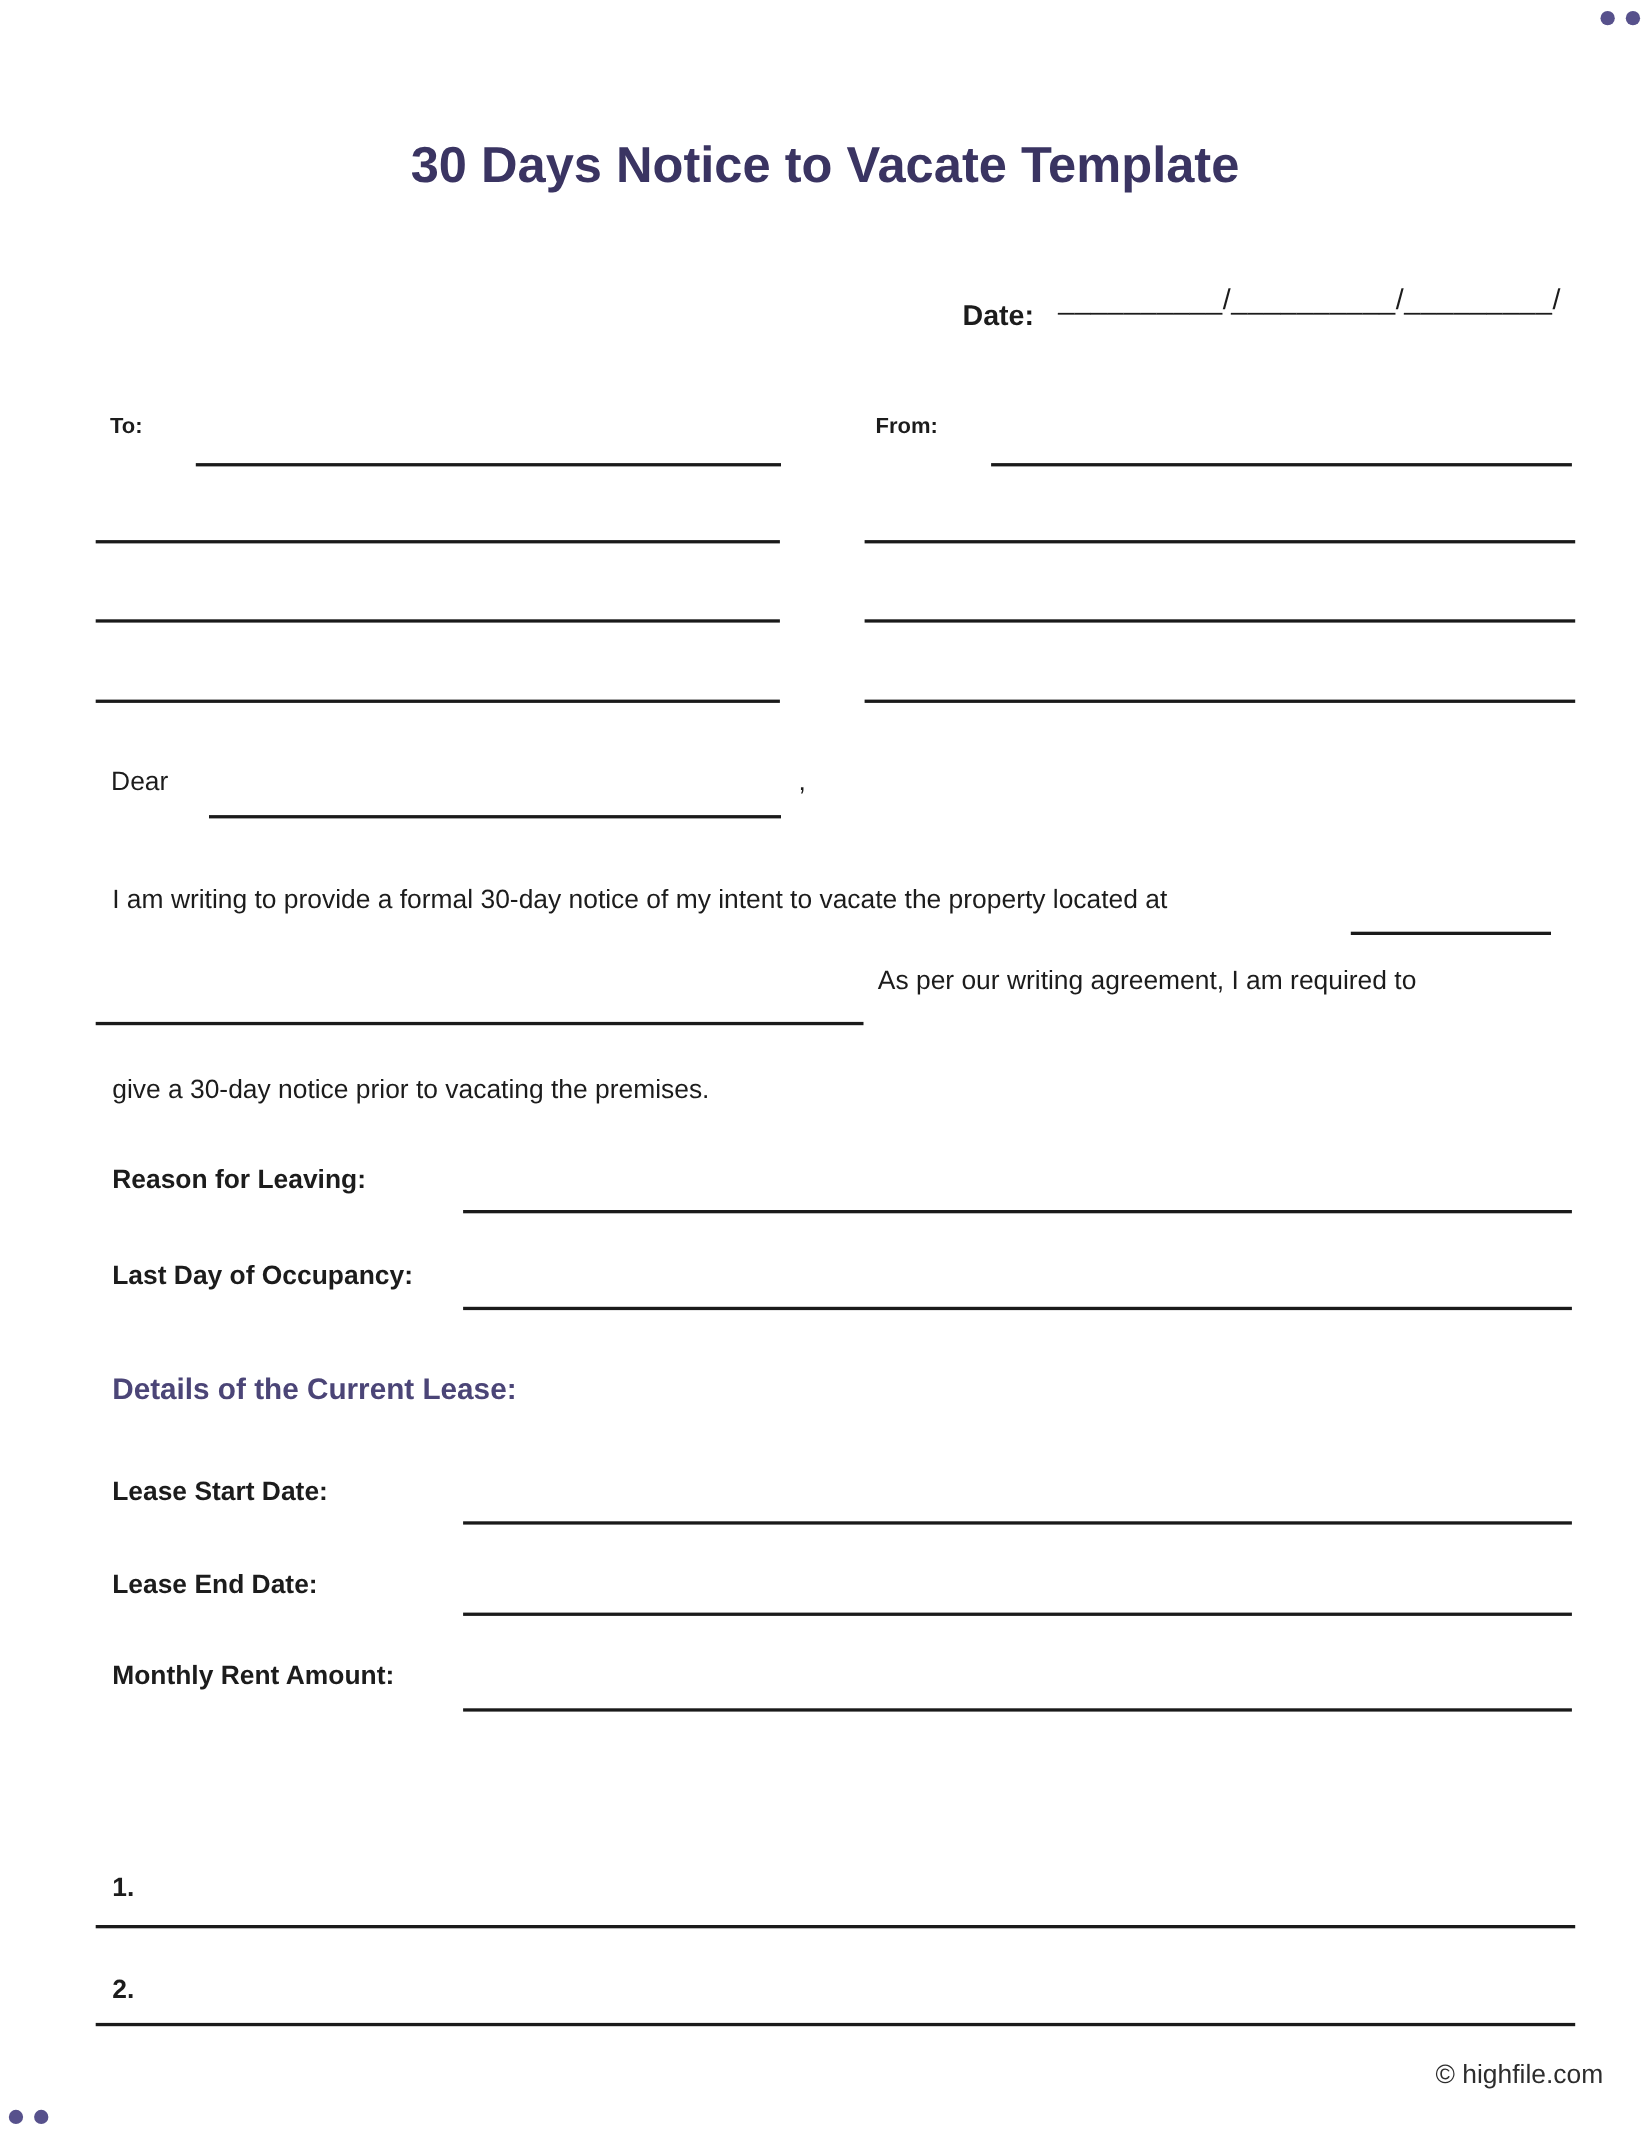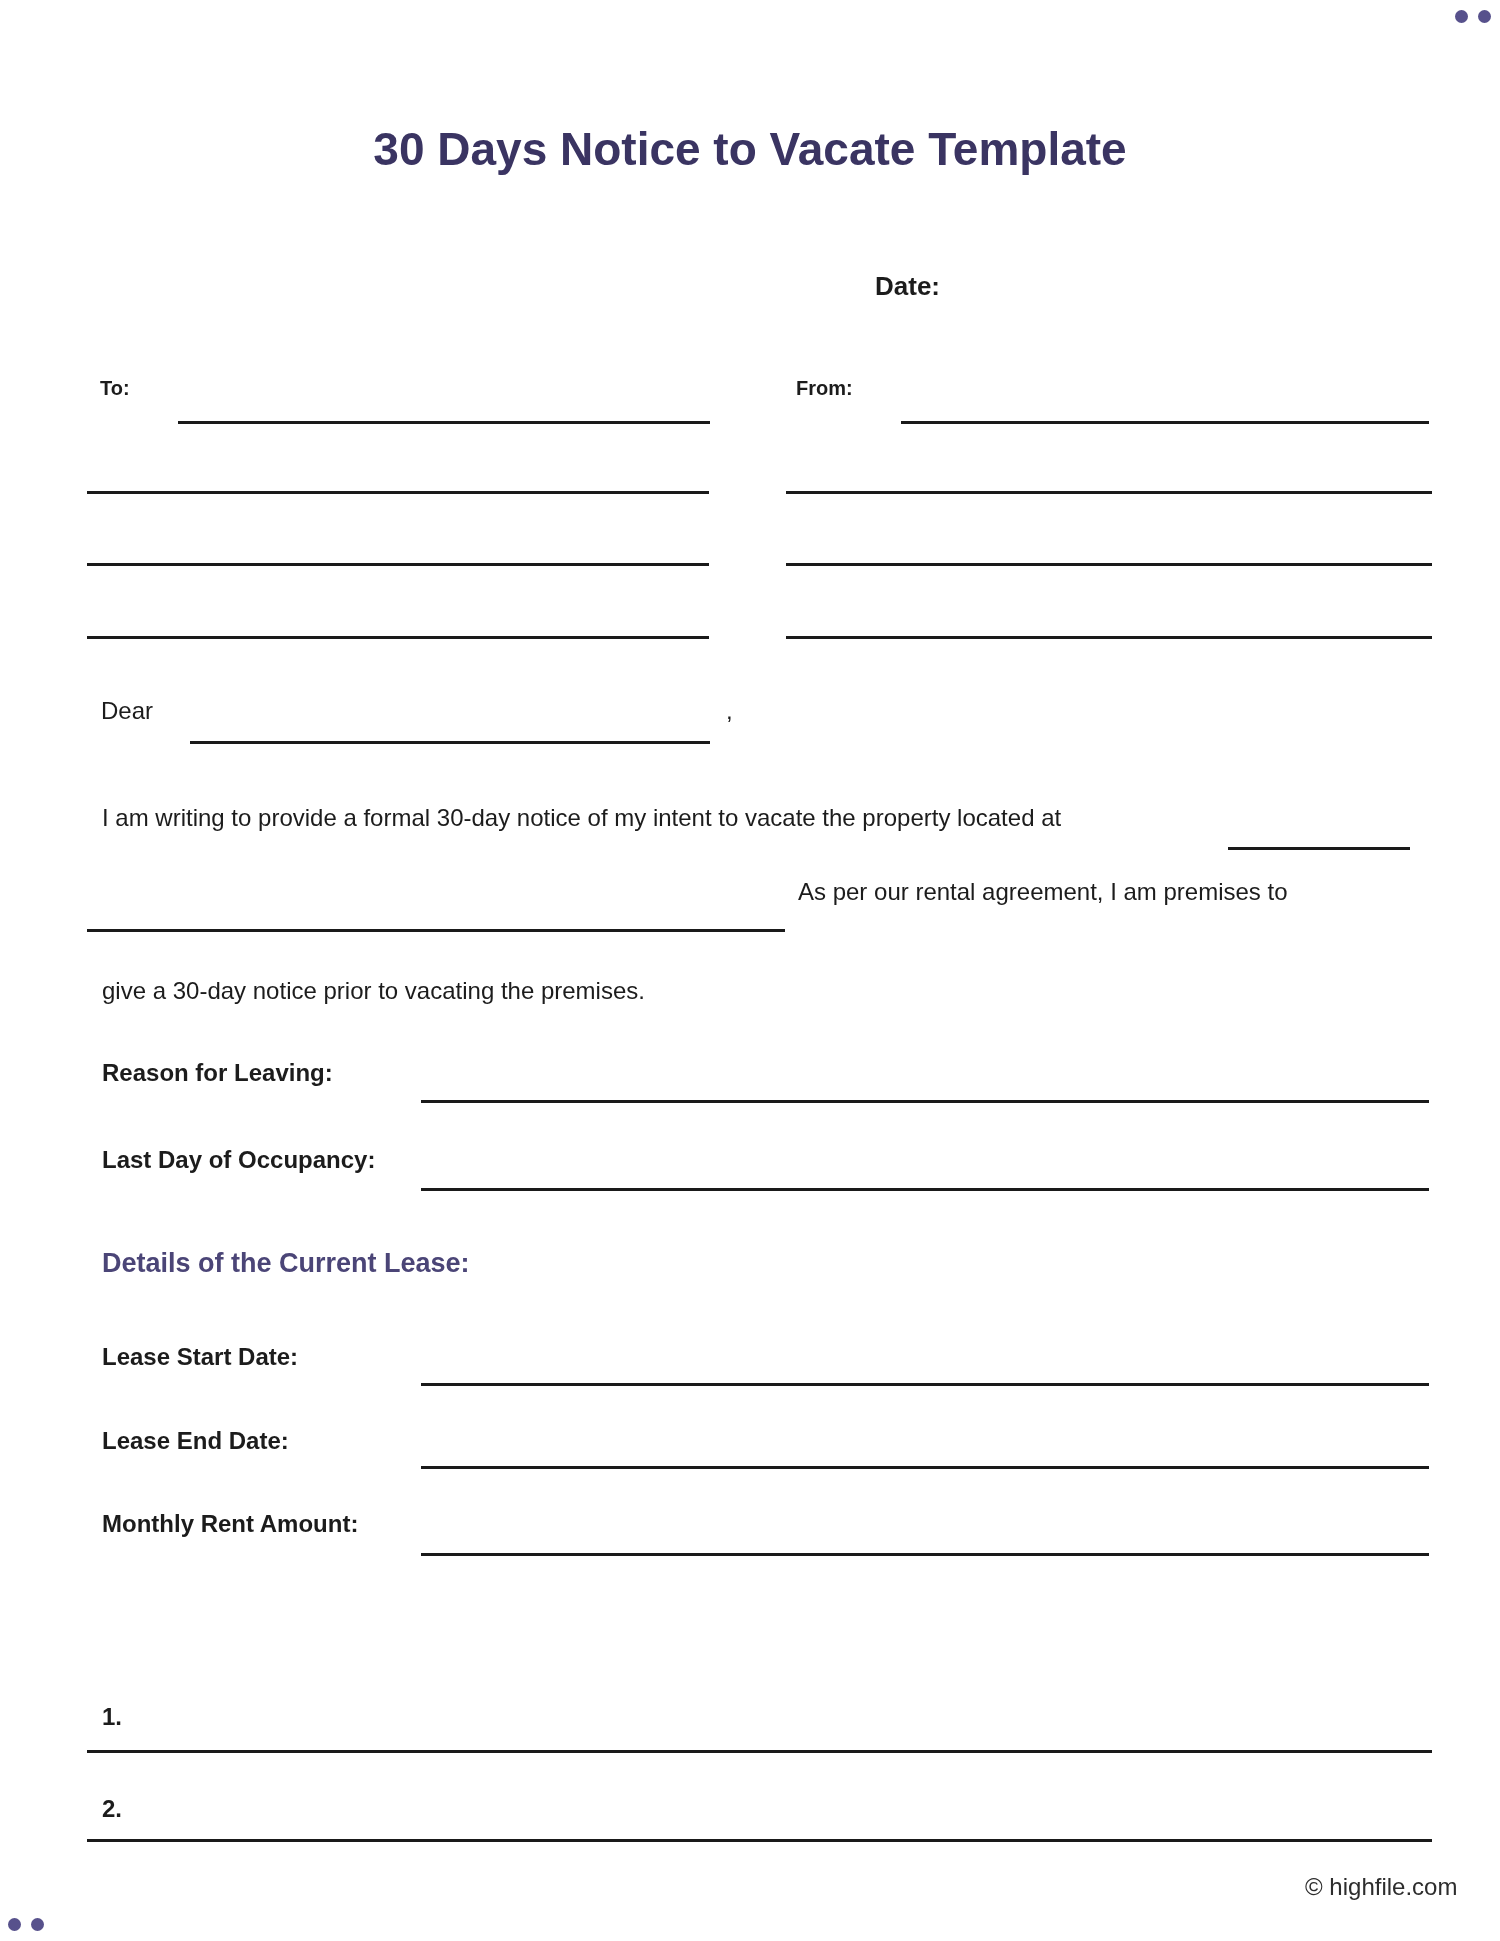--- a/index.html
+++ b/index.html
@@ -56,20 +56,21 @@
     <span class="dot"></span>
   </div>
   <div class="dots" style="left:8px;top:1918px;">
     <span class="dot"></span>
     <span class="dot"></span>
   </div>
 
   <div class="abs title">30 Days Notice to Vacate Template</div>
 
   <div class="abs date-row-label" style="left:875px;top:270px;">Date:</div>
+  <div class="abs date-blank-text" style="left:962px;top:256px;">__________/__________/_________/</div>
 
   <div class="abs biglabel" style="left:100px;top:370px;">To:</div>
   <div class="abs biglabel" style="left:796px;top:370px;">From:</div>
 
   <div class="blank" style="left:178px;top:421px;width:532px;"></div>
   <div class="blank" style="left:901px;top:421px;width:528px;"></div>
 
   <div class="blank" style="left:87px;top:491px;width:622px;"></div>
   <div class="blank" style="left:786px;top:491px;width:646px;"></div>
 
@@ -80,21 +81,21 @@
   <div class="blank" style="left:786px;top:636px;width:646px;"></div>
 
   <div class="abs body-text" style="left:101px;top:696px;">Dear</div>
   <div class="blank" style="left:190px;top:741px;width:520px;"></div>
   <div class="abs body-text" style="left:726px;top:696px;">,</div>
 
   <div class="abs body-text" style="left:102px;top:803px;">I am writing to provide a formal 30-day notice of my intent to vacate the property located at</div>
   <div class="blank" style="left:1228px;top:847px;width:182px;"></div>
 
   <div class="blank" style="left:87px;top:929px;width:698px;"></div>
-  <div class="abs body-text" style="left:798px;top:877px;">As per our rental agreement, I am premises to</div>
+  <div class="abs body-text" style="left:798px;top:877px;">As per our writing agreement, I am required to</div>
 
   <div class="abs body-text" style="left:102px;top:976px;">give a 30-day notice prior to vacating the premises.</div>
 
   <div class="abs label" style="left:102px;top:1058px;">Reason for Leaving:</div>
   <div class="blank" style="left:421px;top:1100px;width:1008px;"></div>
 
   <div class="abs label" style="left:102px;top:1145px;">Last Day of Occupancy:</div>
   <div class="blank" style="left:421px;top:1188px;width:1008px;"></div>
 
   <div class="abs heading" style="left:102px;top:1246px;">Details of the Current Lease:</div>

